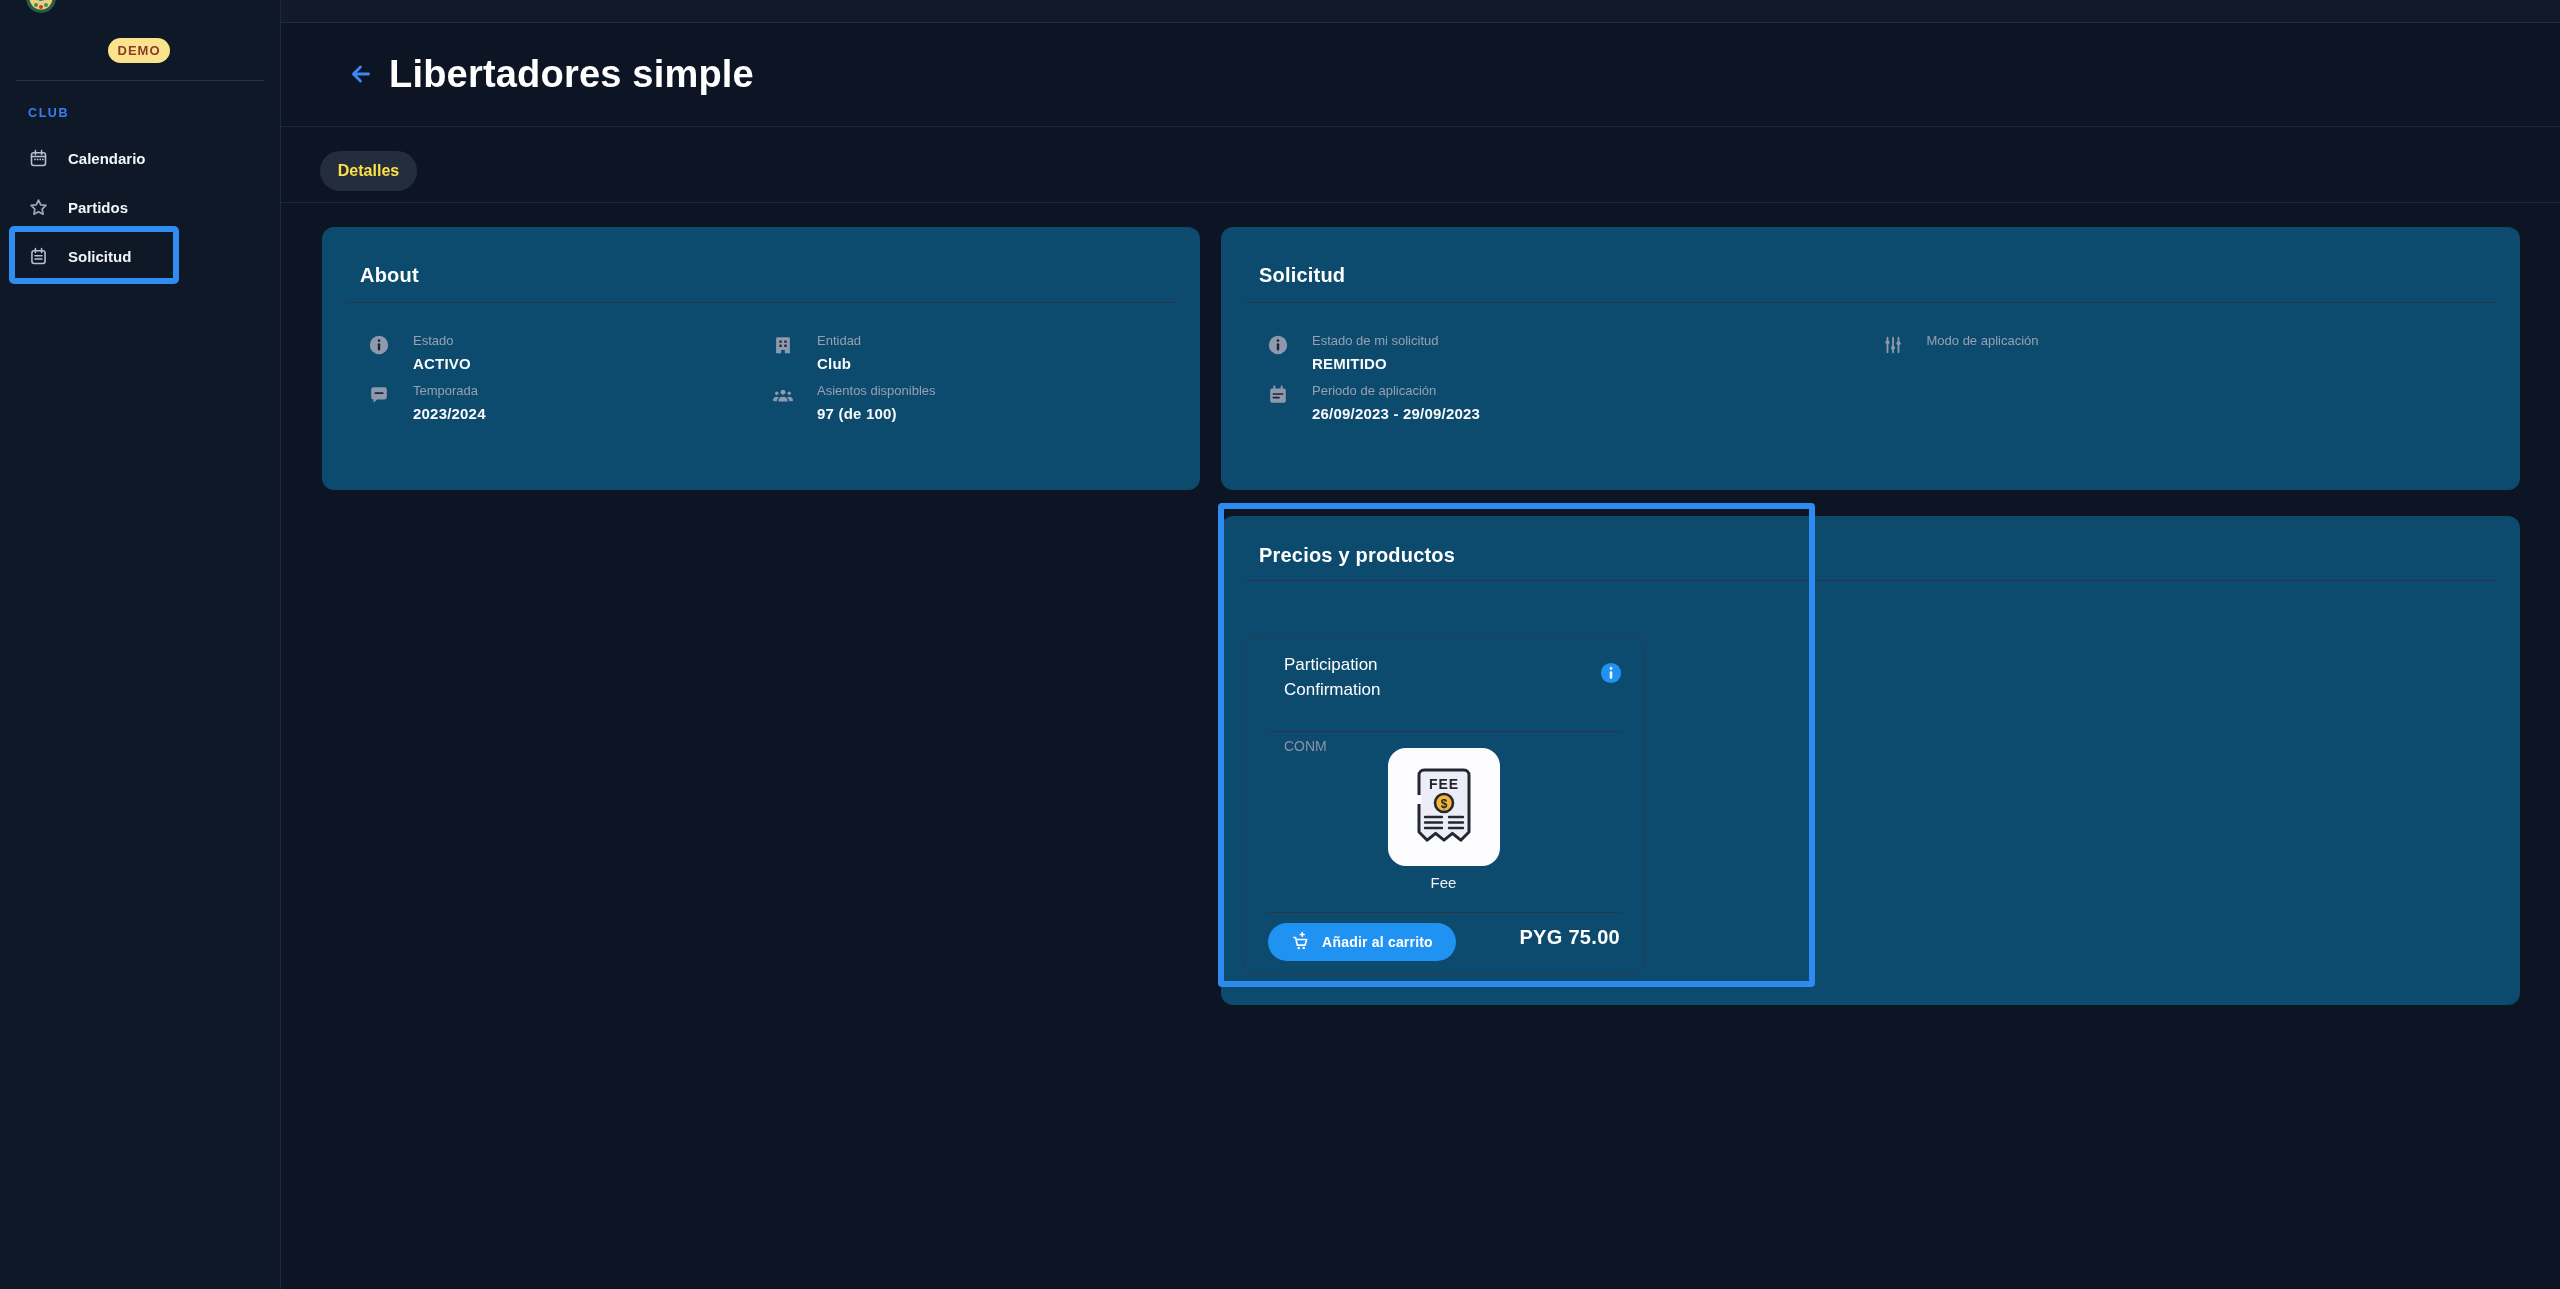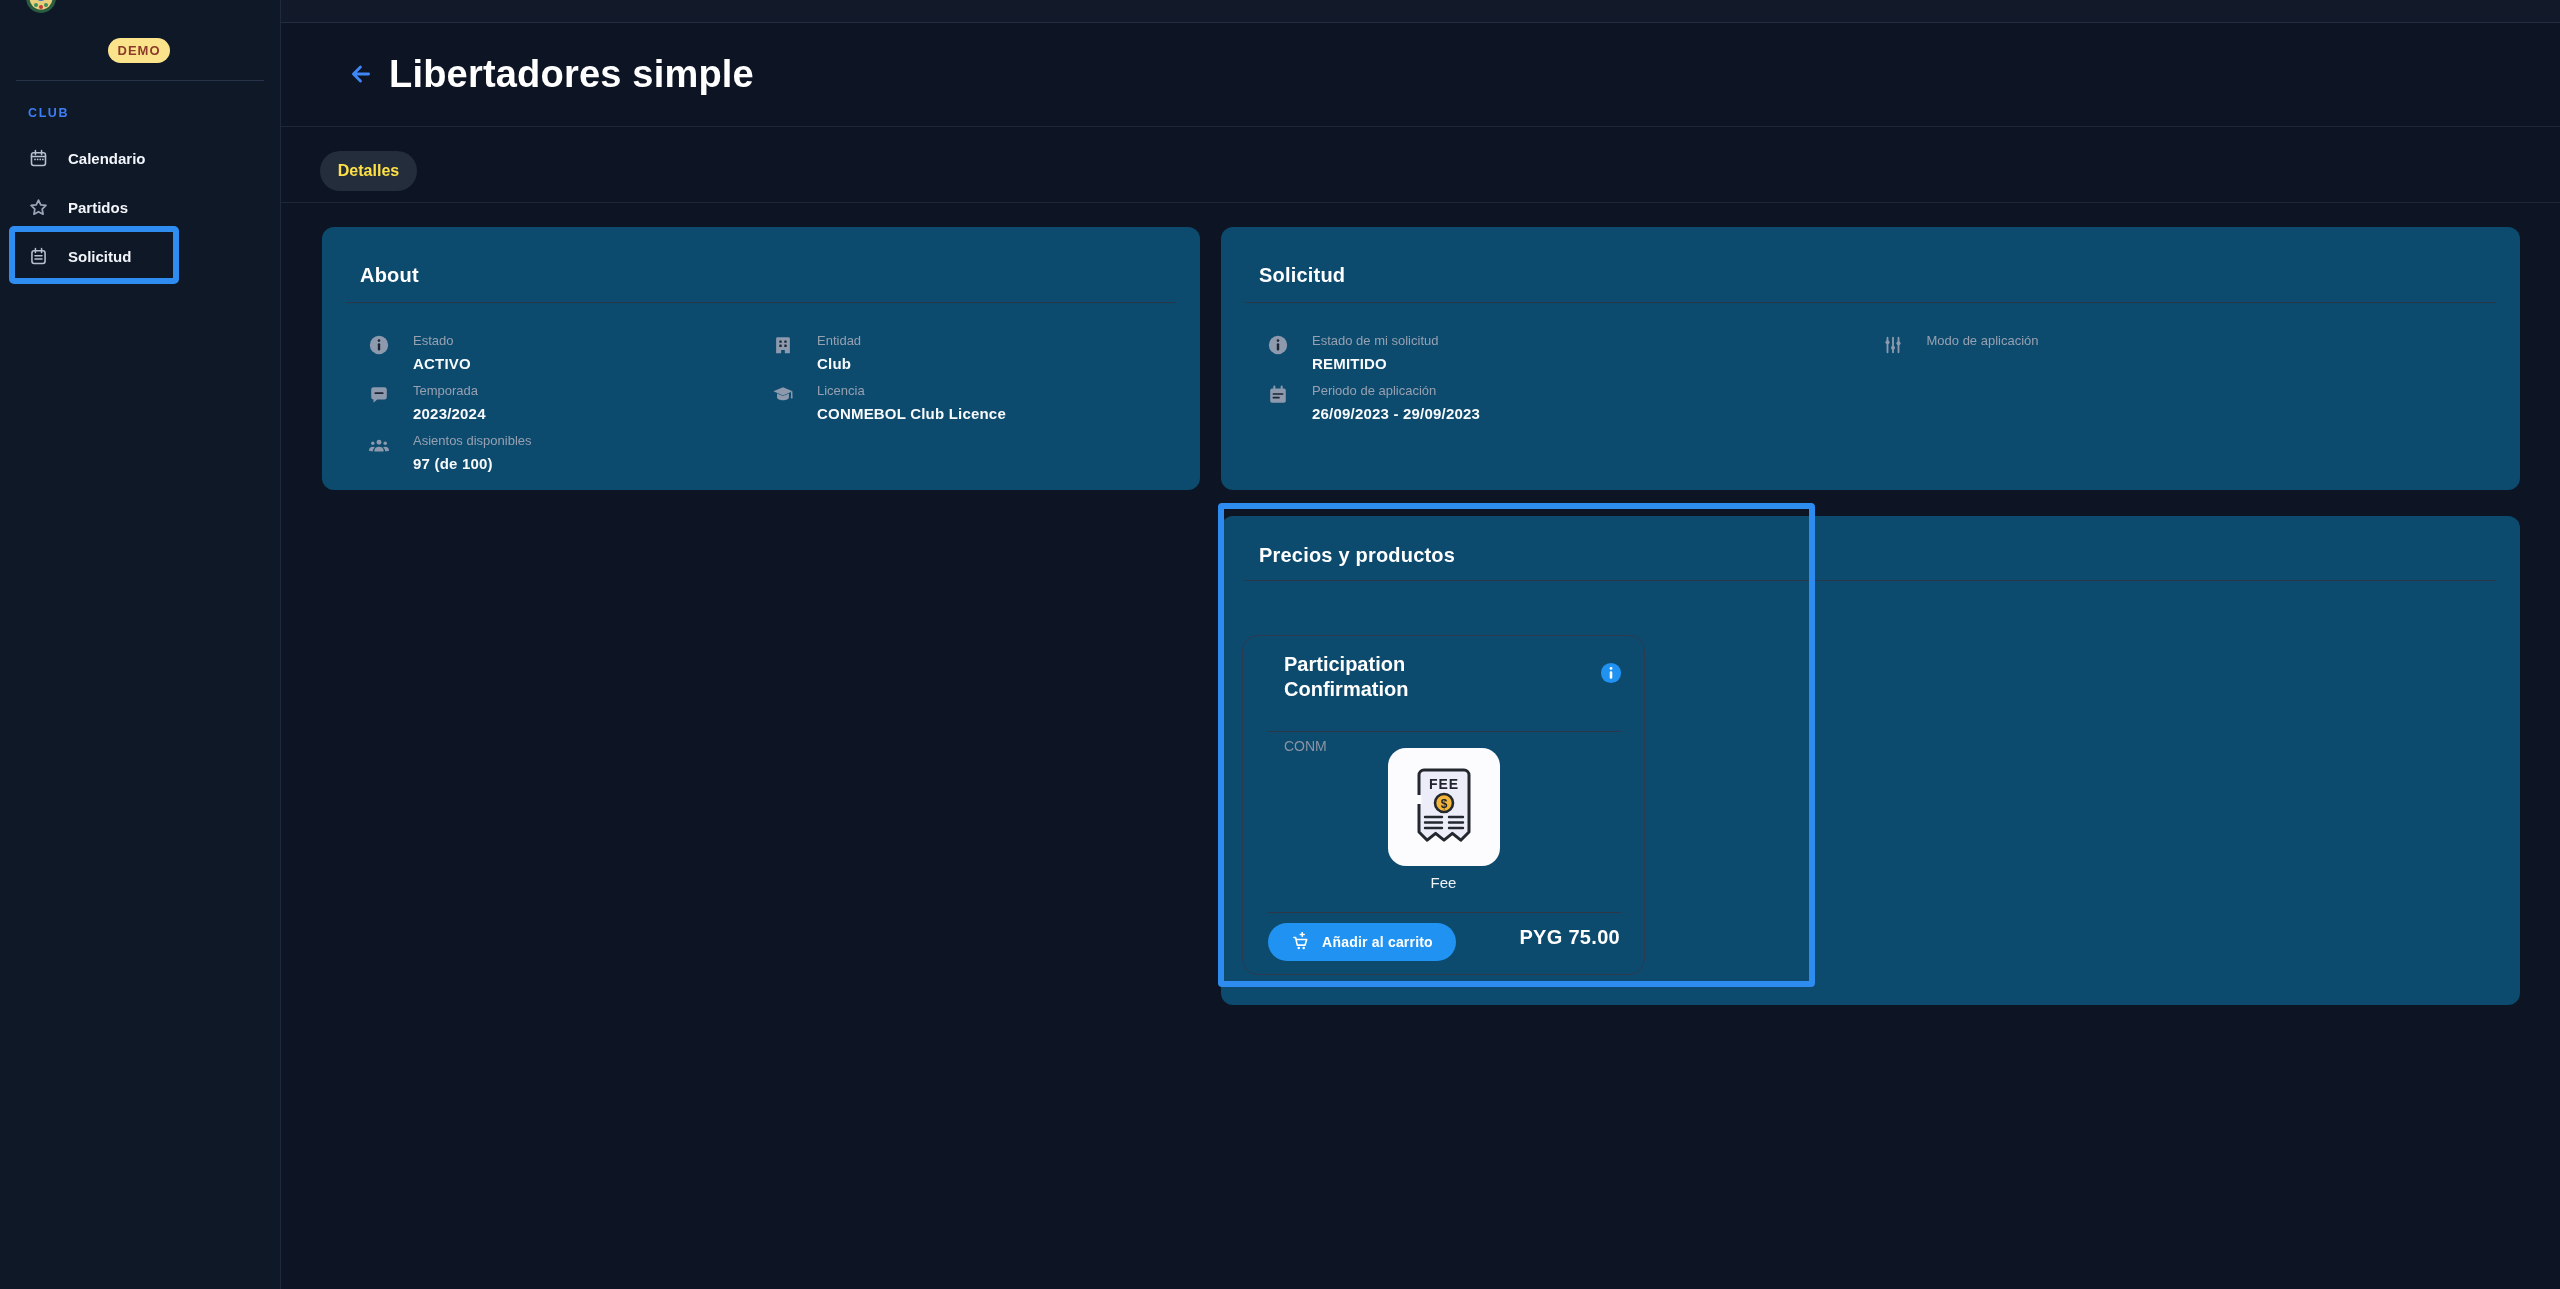--- a/index.html
+++ b/index.html
@@ -57,21 +57,21 @@
   .f-value{font-size:15px;font-weight:700;color:#f8fafc;line-height:19px;margin-top:5px;letter-spacing:0.2px;}
 
   
   #pedidos-empty{position:absolute;left:0;right:0;top:84px;display:flex;flex-direction:column;
                  align-items:center;}
   #pedidos-empty .empty-text{font-size:15px;color:#a9b3c3;margin-top:5px;}
 
   
   #product-card{position:absolute;left:21px;top:119px;width:403px;height:340px;
                 border:1px solid #2d3a50;border-radius:16px;box-sizing:border-box;}
-  #product-name{position:absolute;left:41px;top:16px;width:175px;font-size:20px;font-weight:700;
+  #product-name{position:absolute;left:41px;top:16px;width:175px;font-size:17px;font-weight:400;
                 color:#ffffff;line-height:25px;}
   #product-code{position:absolute;left:41px;top:102px;font-size:14px;color:#8b94a5;}
   #product-info{position:absolute;right:22px;top:26px;width:22px;height:22px;cursor:pointer;}
   .pdiv{position:absolute;left:25px;right:23px;height:1px;background:#2b3748;}
   #pdiv1{top:95px;} #pdiv2{top:276px;}
   #product-tile{position:absolute;left:145px;top:112px;width:112px;height:118px;background:#fcfcff;
                 border-radius:18px;display:flex;align-items:center;justify-content:center;}
   #product-caption{position:absolute;left:0;right:0;top:238px;text-align:center;
                    font-size:15px;color:#eef2f6;}
   #add-cart-btn{position:absolute;left:25px;top:287px;width:188px;height:38px;border-radius:19px;
@@ -203,36 +203,20 @@
               <path d="M3.5 6A2.5 2.5 0 0 1 6 3.5h12A2.5 2.5 0 0 1 20.5 6v8.5a2.5 2.5 0 0 1-2.5 2.5H10l-4 3.5V17A2.5 2.5 0 0 1 3.5 14.5z" fill="#8d99ad"></path>
               <rect x="7" y="9" width="10" height="2" rx="1" fill="#1b2534"></rect>
             </svg>
         </span>
         <span class="f-texts">
           <span class="f-label">Temporada</span>
           <span class="f-value">2023/2024</span>
         </span>
       </div>
 
-      <div class="field">
-        <span class="f-icon">
-          <svg width="22" height="22" viewBox="0 0 24 24">
-              <g fill="#8d99ad">
-                <path d="M12 3.5L22.5 8 12 12.5 1.5 8z"></path>
-                <path d="M5.5 10.3v4.4c0 1.6 2.9 3 6.5 3s6.5-1.4 6.5-3v-4.4L12 13.1z"></path>
-                <circle cx="21.5" cy="14.6" r="1.1"></circle>
-              </g>
-              <path d="M21.5 8.8v5" stroke="#8d99ad" stroke-width="1.6" fill="none" stroke-linecap="round"></path>
-            </svg>
-        </span>
-        <span class="f-texts">
-          <span class="f-label">Licencia</span>
-          <span class="f-value">CONMEBOL Club Licence</span>
-        </span>
-      </div>
 
       <div class="field">
         <span class="f-icon">
           <svg width="22" height="22" viewBox="0 0 24 24">
               <g fill="#8d99ad">
                 <circle cx="12" cy="9" r="2.7"></circle>
                 <path d="M6.8 19c0-3.4 2.3-5 5.2-5s5.2 1.6 5.2 5z"></path>
                 <circle cx="5.2" cy="10.2" r="1.9"></circle>
                 <path d="M1 18.2c0-2.9 1.9-4.2 4.2-4.2.9 0 1.7.2 2.4.6-1.5 1.1-2.4 2.7-2.6 4.6z"></path>
                 <circle cx="18.8" cy="10.2" r="1.9"></circle>

